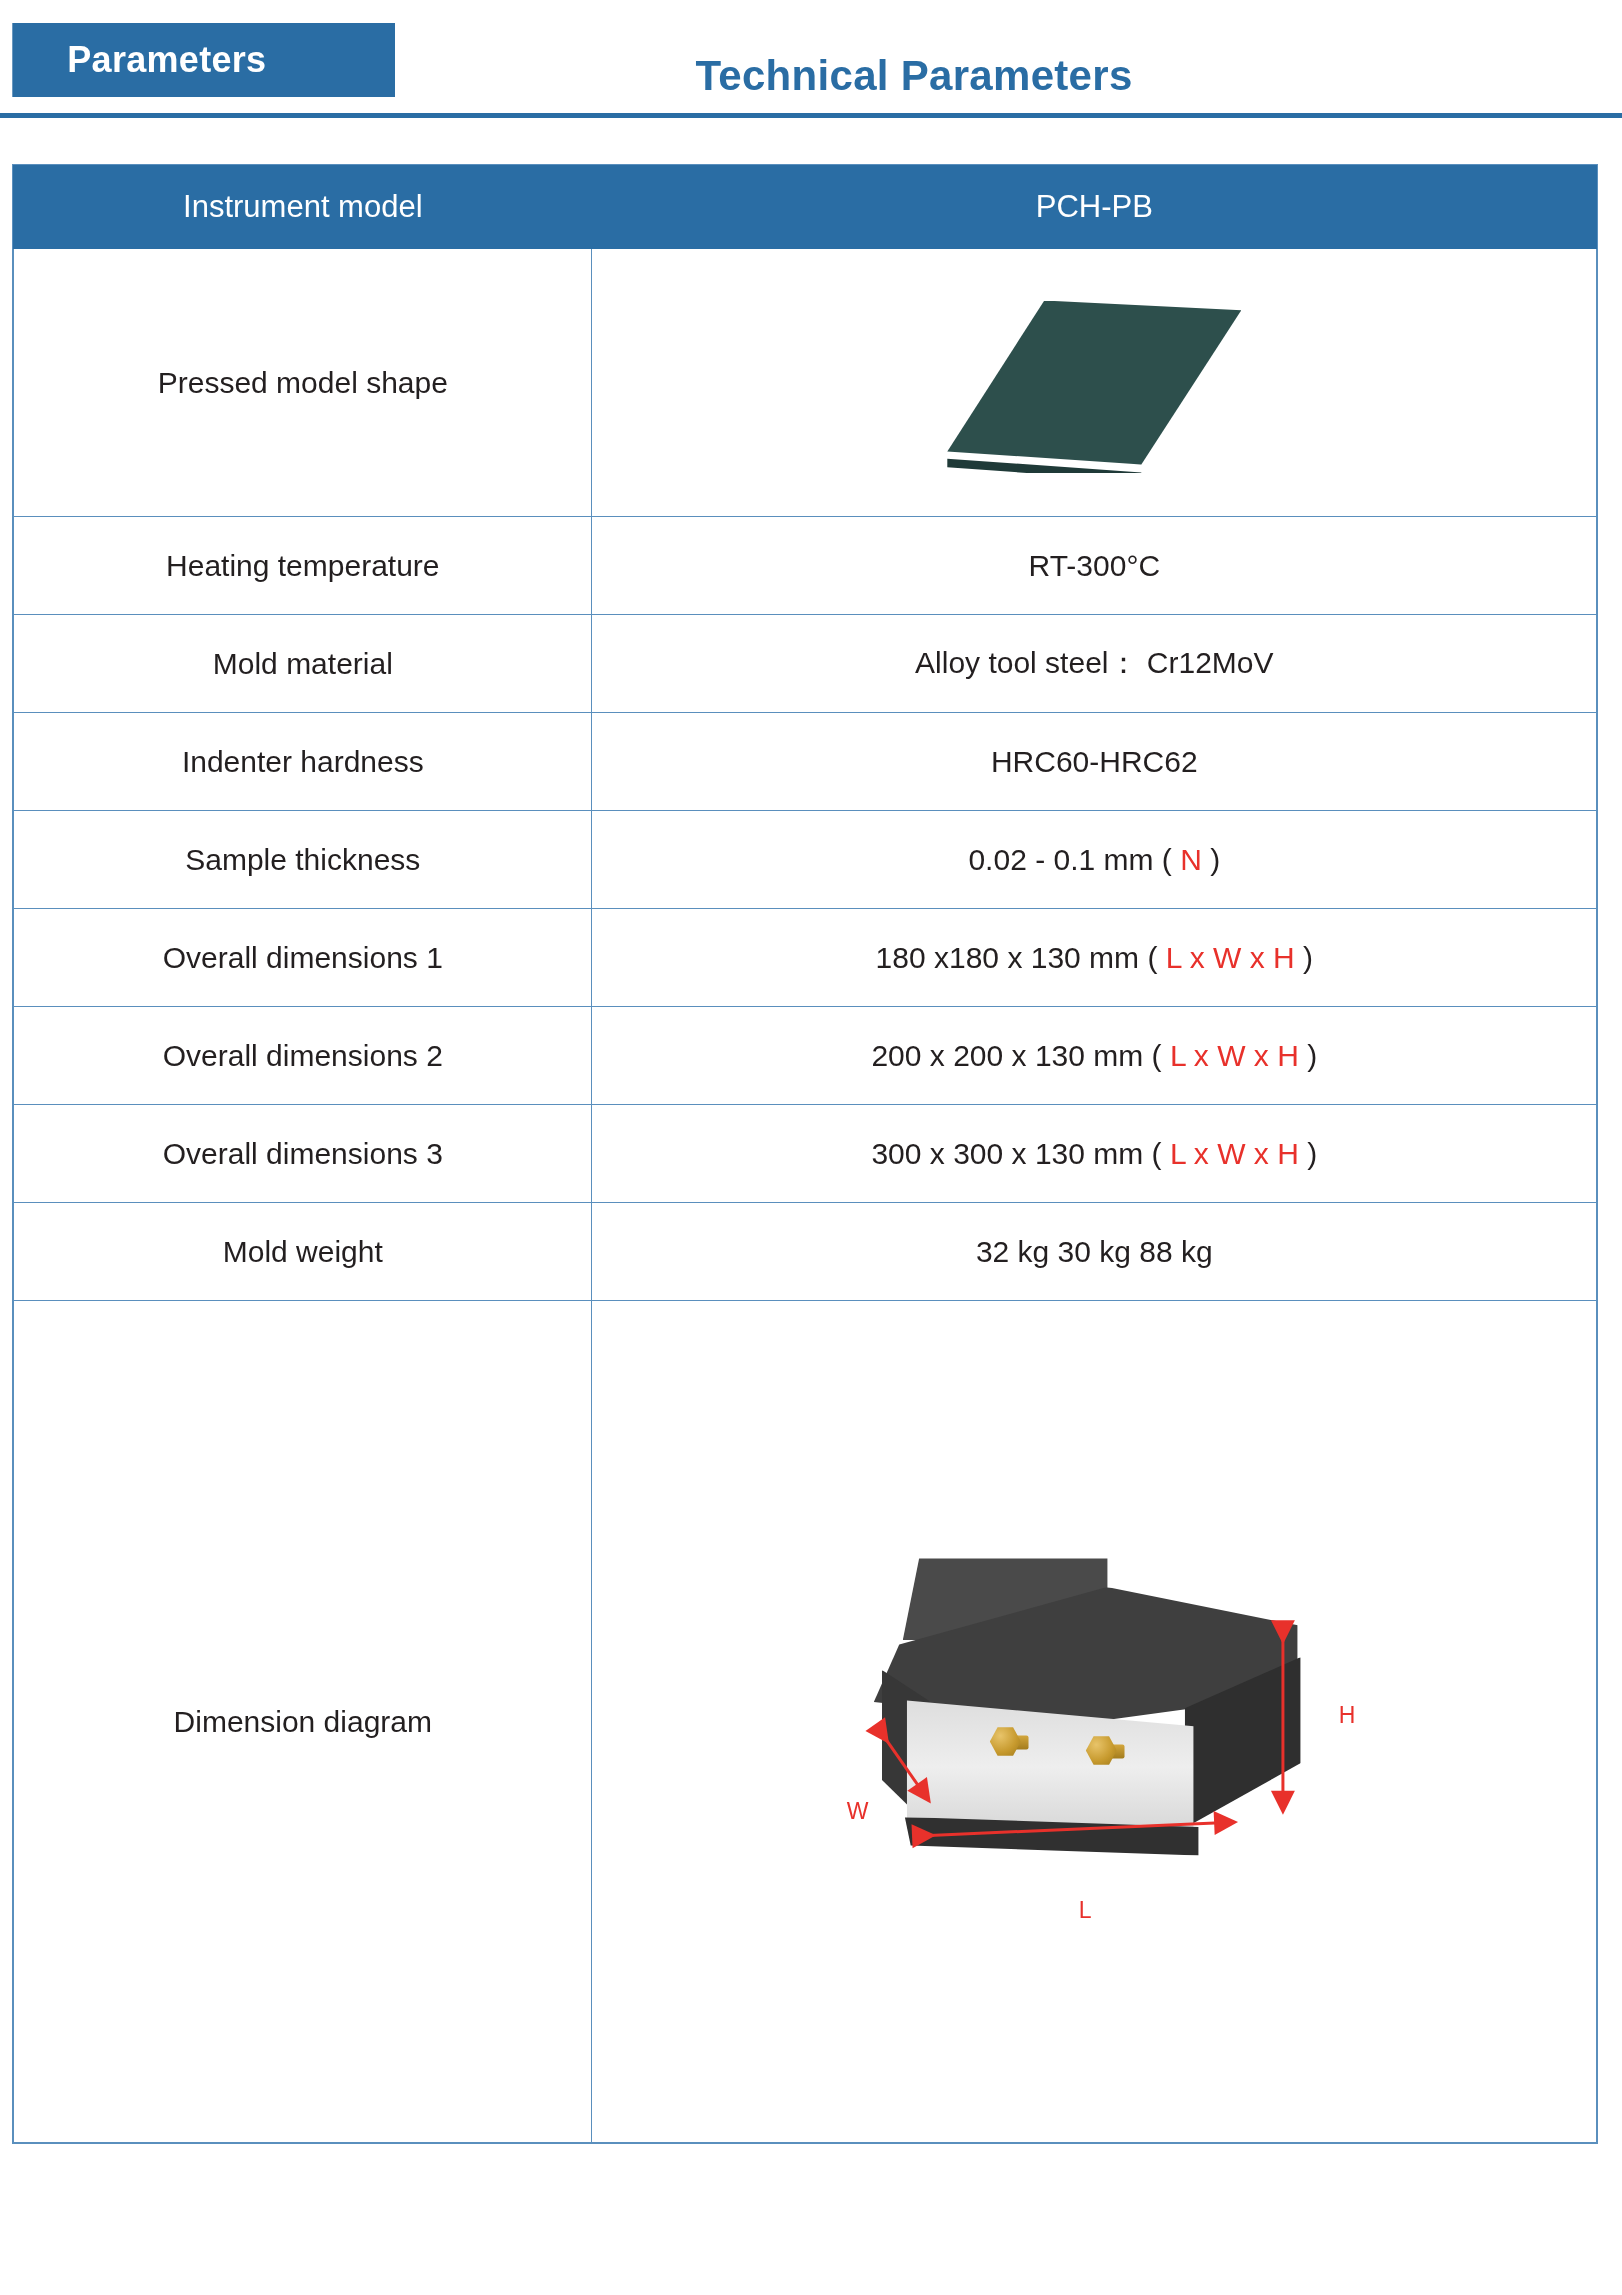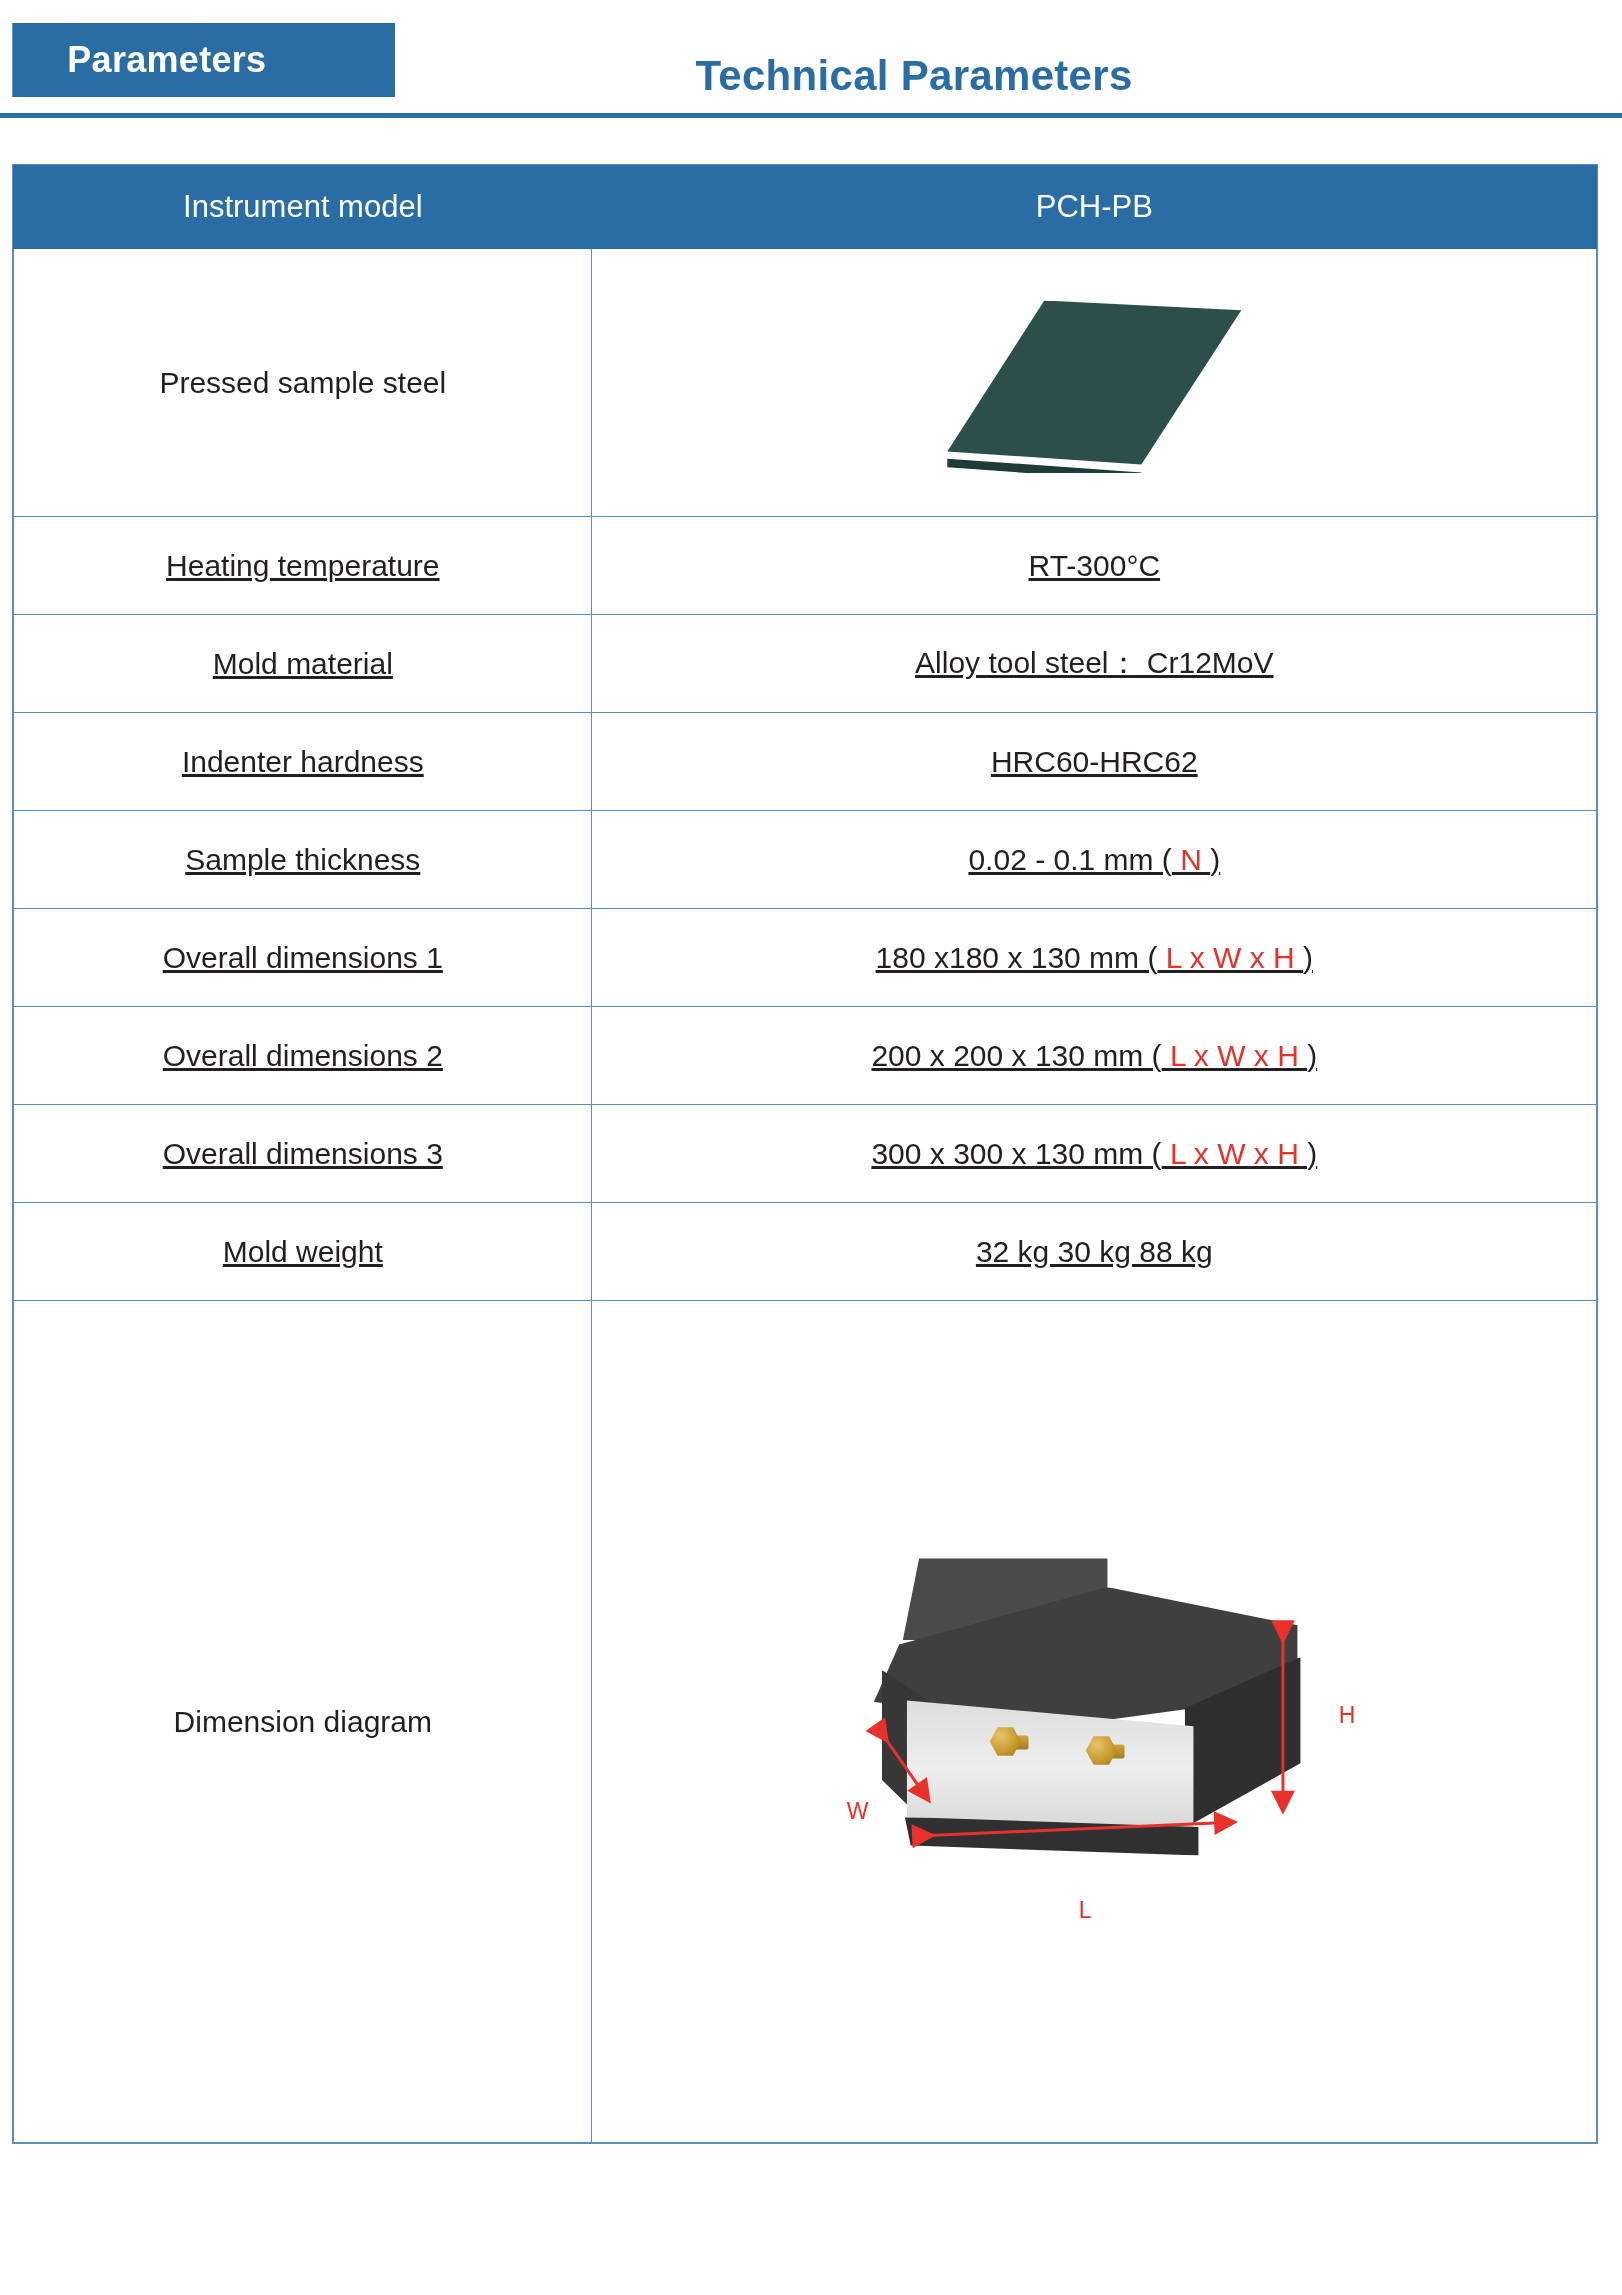--- a/index.html
+++ b/index.html
@@ -101,21 +101,21 @@
   }
   .row-head td {
     background: #2a6da4;
     color: #ffffff;
     height: 83px;
     font-size: 31px;
     border-color: #2a6da4;
     margin-left: 35px;
   }
   .r-shape td { height: 268px; }
-  .r-std td { height: 98px; text-decoration: underline; }
+  .r-std td { height: 98px; }
   .r-diagram td { height: 617px; }
 
   .red { color: #e8312b; }
 
   
   .sheet-holder {
     position: relative;
     width: 100%;
     height: 226px;
   }
@@ -264,21 +264,21 @@
         <col class="c2">
       </colgroup>
     <tbody>
 
       <tr class="row-head">
         <td>Instrument model</td>
         <td>PCH-PB</td>
       </tr>
 
       <tr class="r-shape">
-        <td>Pressed sample steel</td>
+        <td>Pressed model shape</td>
         <td>
           <div class="sheet-holder">
             <div class="sheet">
               <div class="sheet-edge"></div>
               <div class="sheet-face"></div>
             </div>
           </div>
         </td>
       </tr>
 

